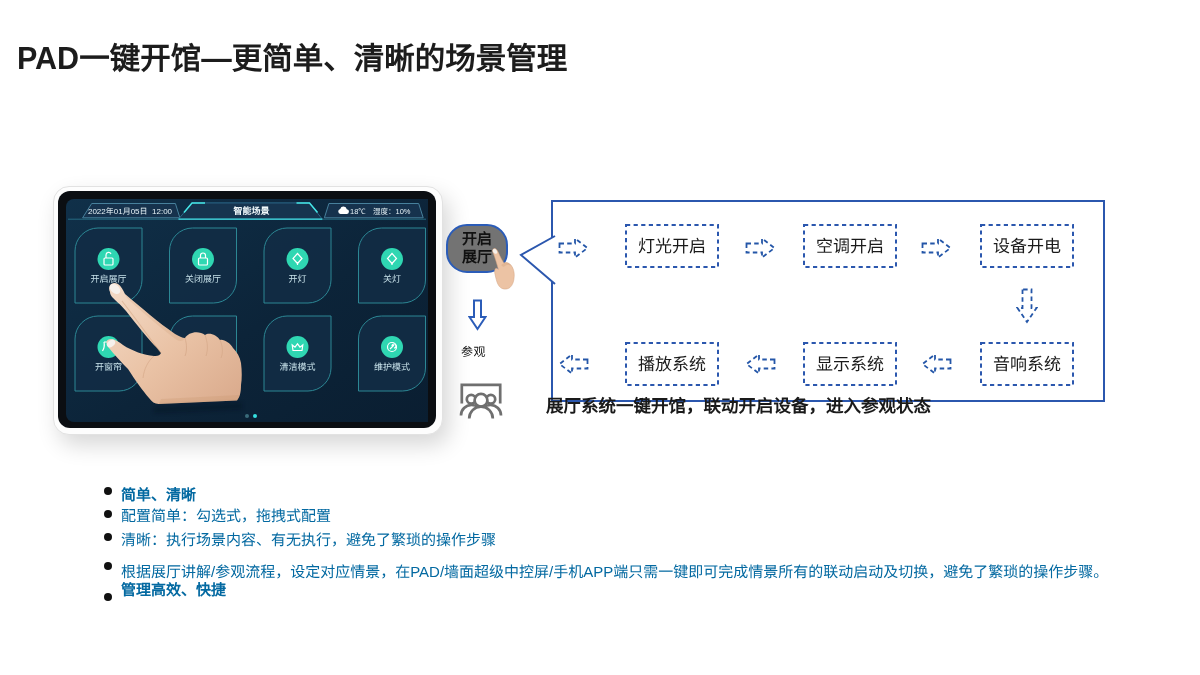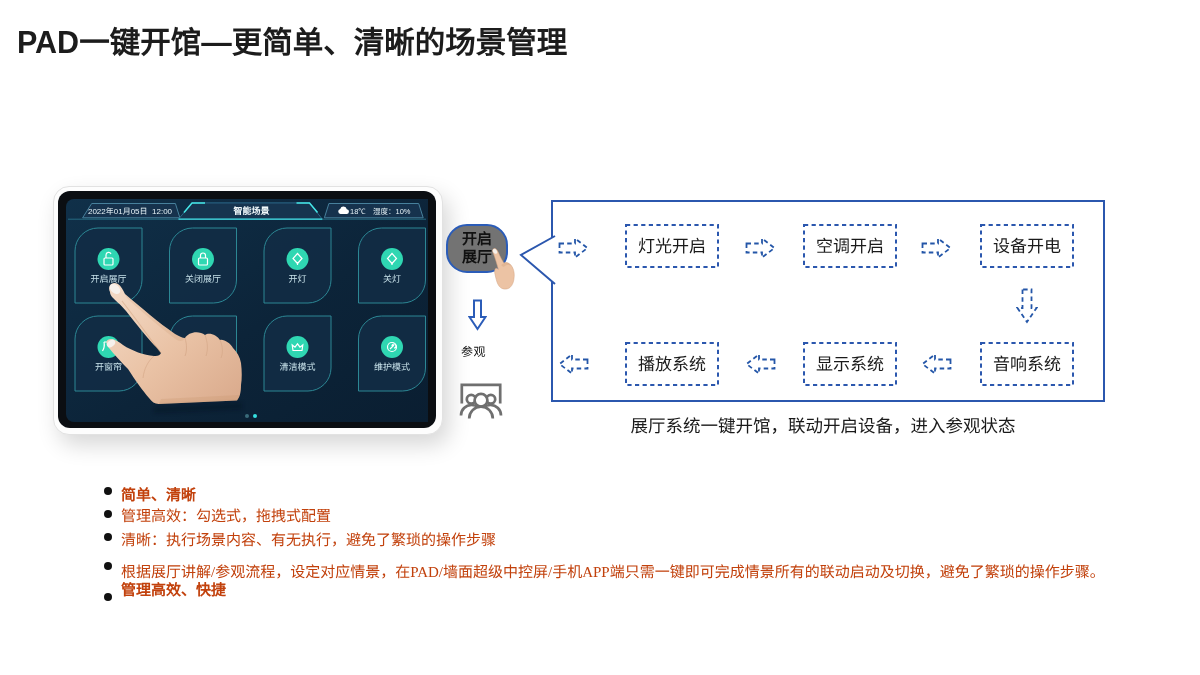--- a/index.html
+++ b/index.html
@@ -1,36 +1,36 @@
 <!DOCTYPE html>
 <html lang="zh-CN"><head>
 <meta charset="utf-8">
 <style>
   html,body{margin:0;padding:0;}
   body{width:1200px;height:675px;background:#ffffff;overflow:hidden;position:relative;
        font-family:"Liberation Sans",sans-serif;}
   .abs{position:absolute;}
-  #title{left:17px;top:18px;font-size:30.5px;font-weight:bold;color:#1c1c1c;}
+  #title{left:17px;top:34px;font-size:30.5px;font-weight:bold;color:#1c1c1c;}
   
   #frame{left:53px;top:186px;width:388px;height:247px;background:#fdfdfd;border:1px solid #e2e2e2;
          border-radius:16px;box-shadow:6px 10px 22px rgba(0,0,0,0.16);}
   #bezel{left:58px;top:191px;width:378px;height:237px;background:#0b0e12;border-radius:12px;}
   #screenwrap{left:66px;top:199px;width:386px;height:223px;border-radius:8px;overflow:hidden;}
   
   #bubble{left:446px;top:224px;width:58px;height:41px;background:#737373;border:2.5px solid #2b5cb8;
           border-radius:21px;text-align:center;font-size:15px;font-weight:bold;color:#111;
           line-height:18px;padding-top:4px;}
   
   #flowbox{left:551px;top:200px;width:550px;height:198px;border:2px solid #2b57ae;background:#fff;}
-  #caption{left:546px;top:412px;width:554px;text-align:center;font-size:17.5px;font-weight:400;color:#1a1a1a;}
+  #caption{left:546px;top:392px;width:554px;font-size:17.5px;font-weight:700;color:#1a1a1a;}
   
   #canguan{left:461px;top:342px;font-size:12px;color:#111;letter-spacing:0.5px;}
   
   .bullet{position:absolute;width:8px;height:8px;border-radius:50%;background:#111;}
-  .btxt{position:absolute;font-size:15px;color:#c2410c;white-space:nowrap;font-family:Liberation Serif, serif;}
+  .btxt{position:absolute;font-size:15px;color:#0369a1;white-space:nowrap;}
   .bold{font-weight:bold;}
 </style>
 </head>
 <body>
 <div class="abs" id="title">PAD一键开馆—更简单、清晰的场景管理</div>
 
 <div class="abs" id="frame"></div>
 <div class="abs" id="bezel"></div>
 <div class="abs" id="screenwrap">
 <svg width="362" height="223" viewBox="0 0 362 223">
@@ -248,19 +248,19 @@
   </svg>
 <svg class="abs" style="left:921px;top:353px" width="31" height="22" viewBox="0 0 31 22">
     <path d="M29.5,6.5 H14 V1.5 L1.5,11 L14,20.5 V15.5 H29.5 Z" fill="none" stroke="#2456a8" stroke-width="1.8" stroke-dasharray="4.5 3.2"></path>
   </svg>
 
 <div class="abs" id="caption">展厅系统一键开馆，联动开启设备，进入参观状态</div>
 
 <div class="bullet" style="left:104px;top:487px;"></div>
 <div class="btxt bold" style="left:121px;top:483px;">简单、清晰</div>
 <div class="bullet" style="left:104px;top:509.5px;"></div>
-<div class="btxt" style="left:121px;top:504px;">管理高效：勾选式，拖拽式配置</div>
+<div class="btxt" style="left:121px;top:504px;">配置简单：勾选式，拖拽式配置</div>
 <div class="bullet" style="left:104px;top:533px;"></div>
 <div class="btxt" style="left:121px;top:528px;">清晰：执行场景内容、有无执行，避免了繁琐的操作步骤</div>
 <div class="bullet" style="left:104px;top:562px;"></div>
 <div class="btxt bold" style="left:121px;top:557px;margin-top:21px;">管理高效、快捷</div>
 <div class="bullet" style="left:104px;top:592.5px;"></div>
 <div class="btxt" style="left:121px;top:560px;">根据展厅讲解/参观流程，设定对应情景，在PAD/墙面超级中控屏/手机APP端只需一键即可完成情景所有的联动启动及切换，避免了繁琐的操作步骤。</div>
 
 </body></html>

